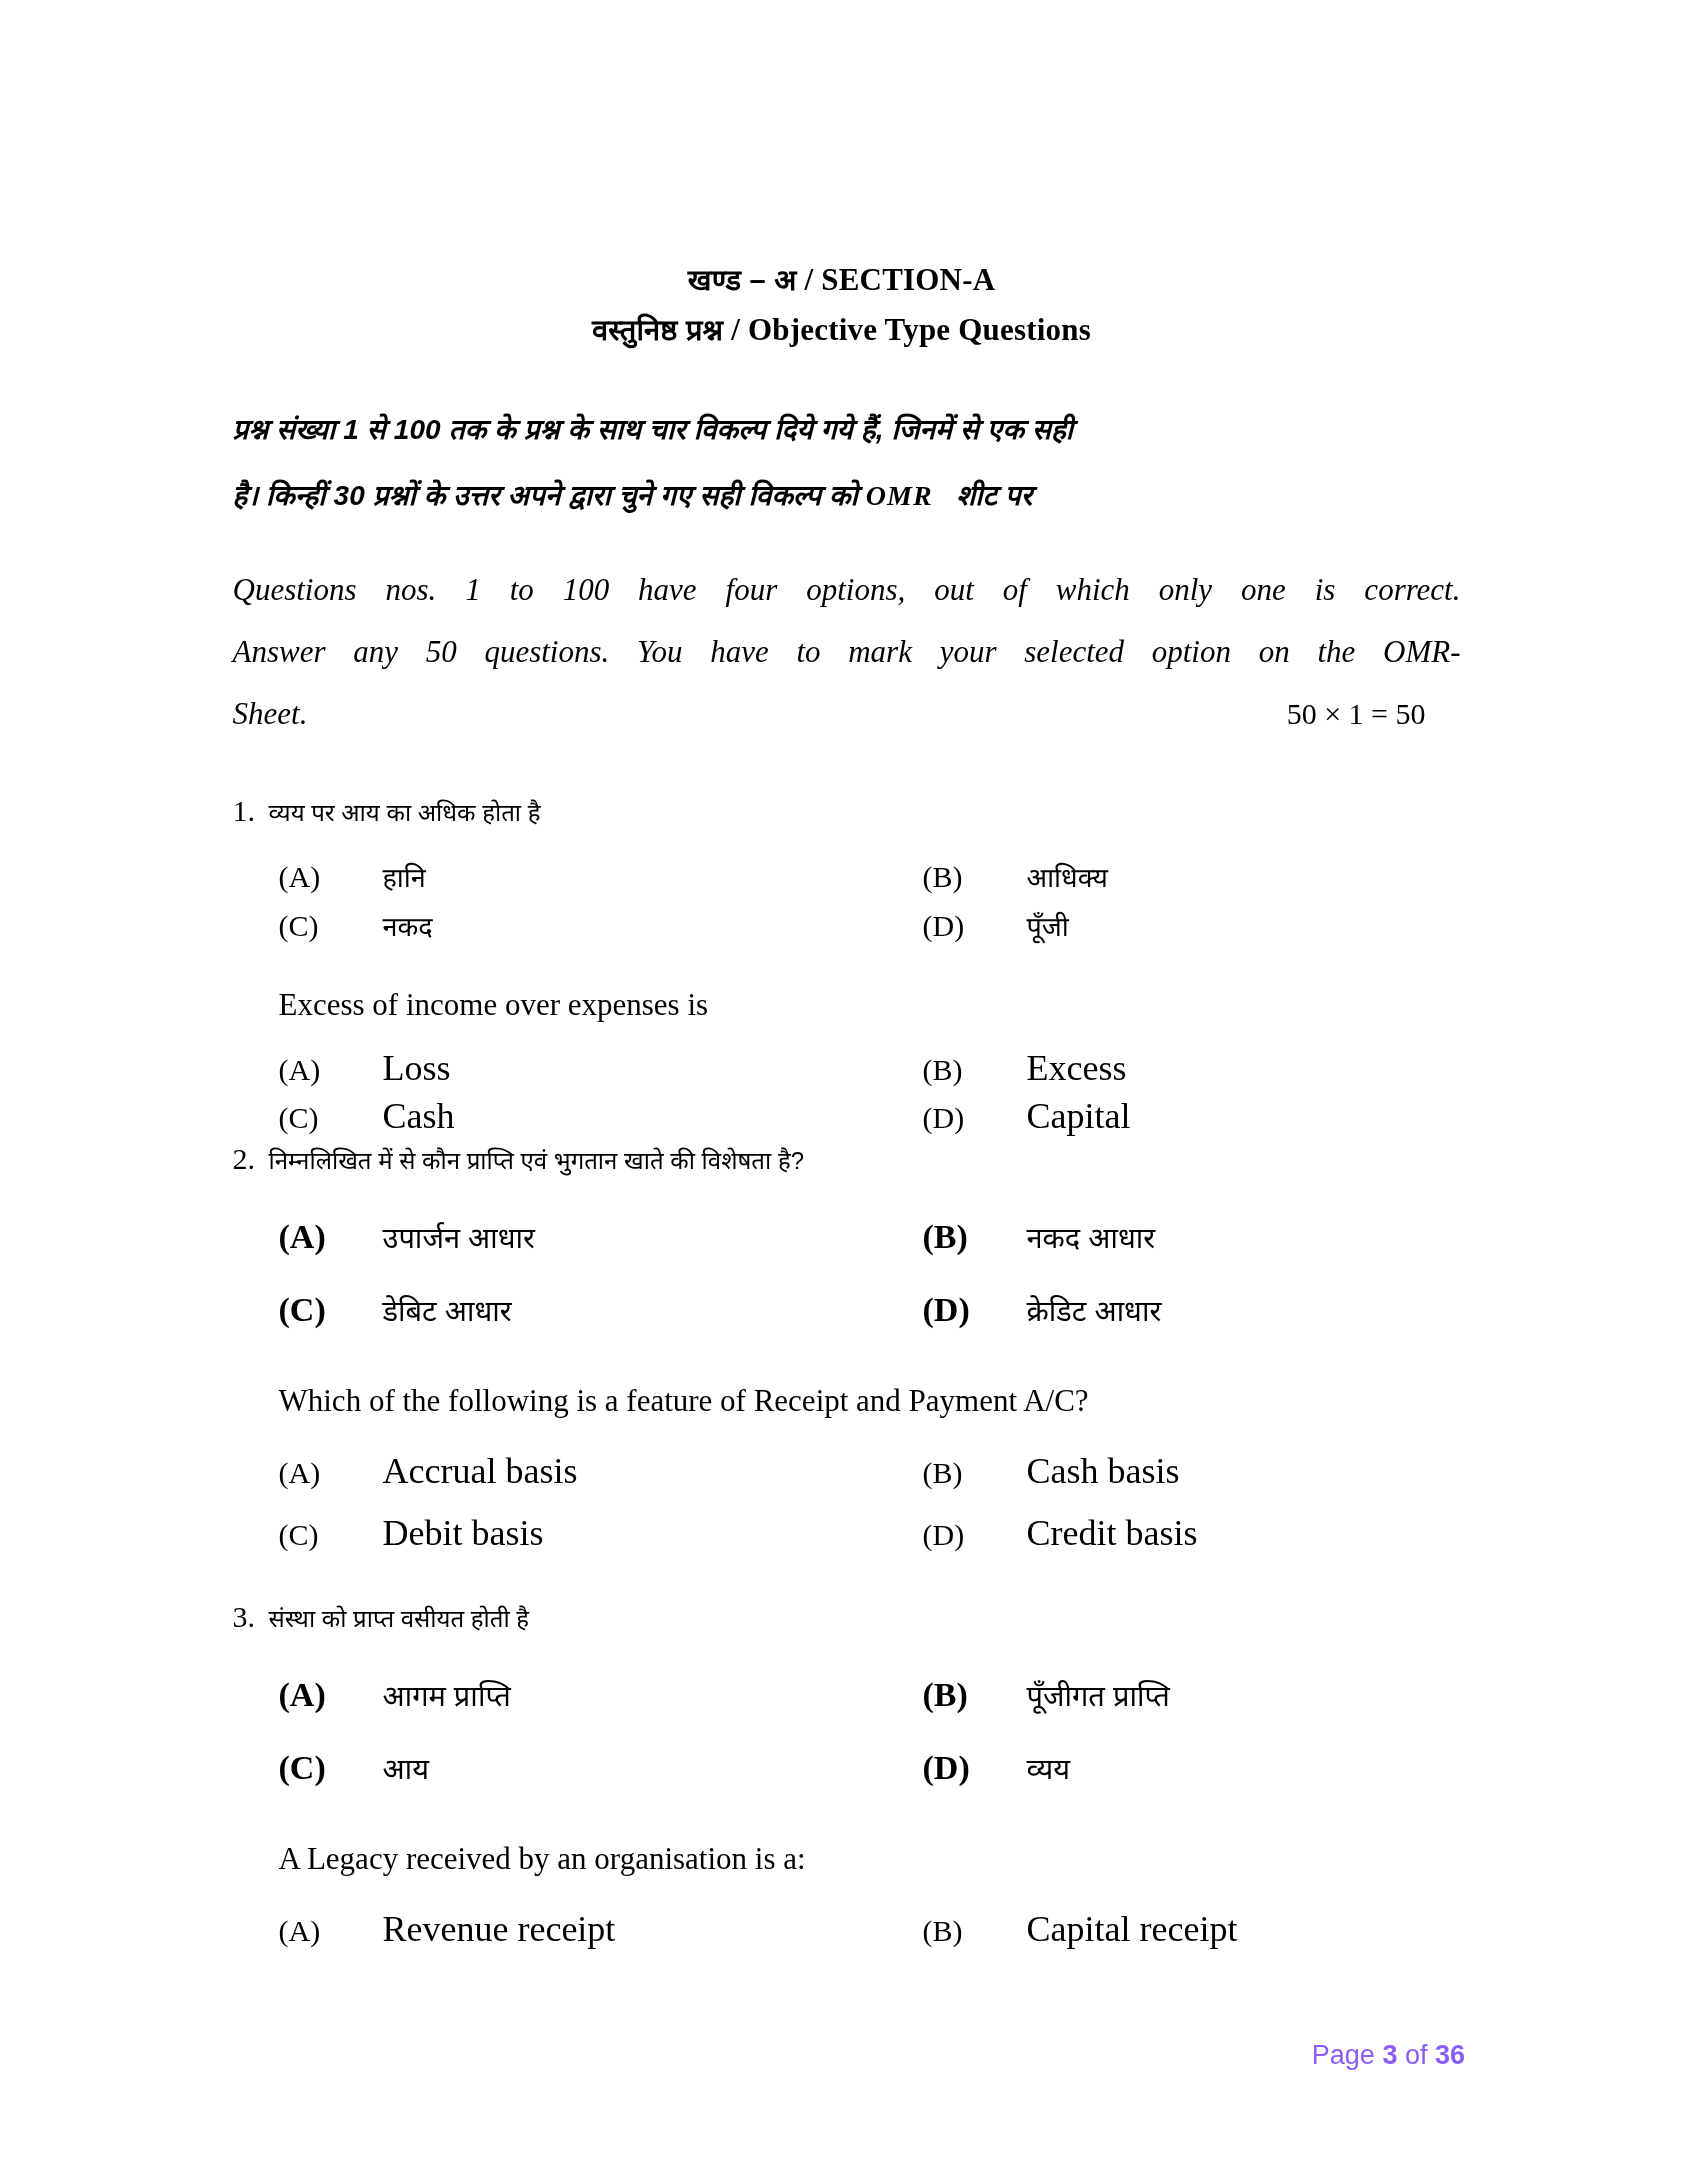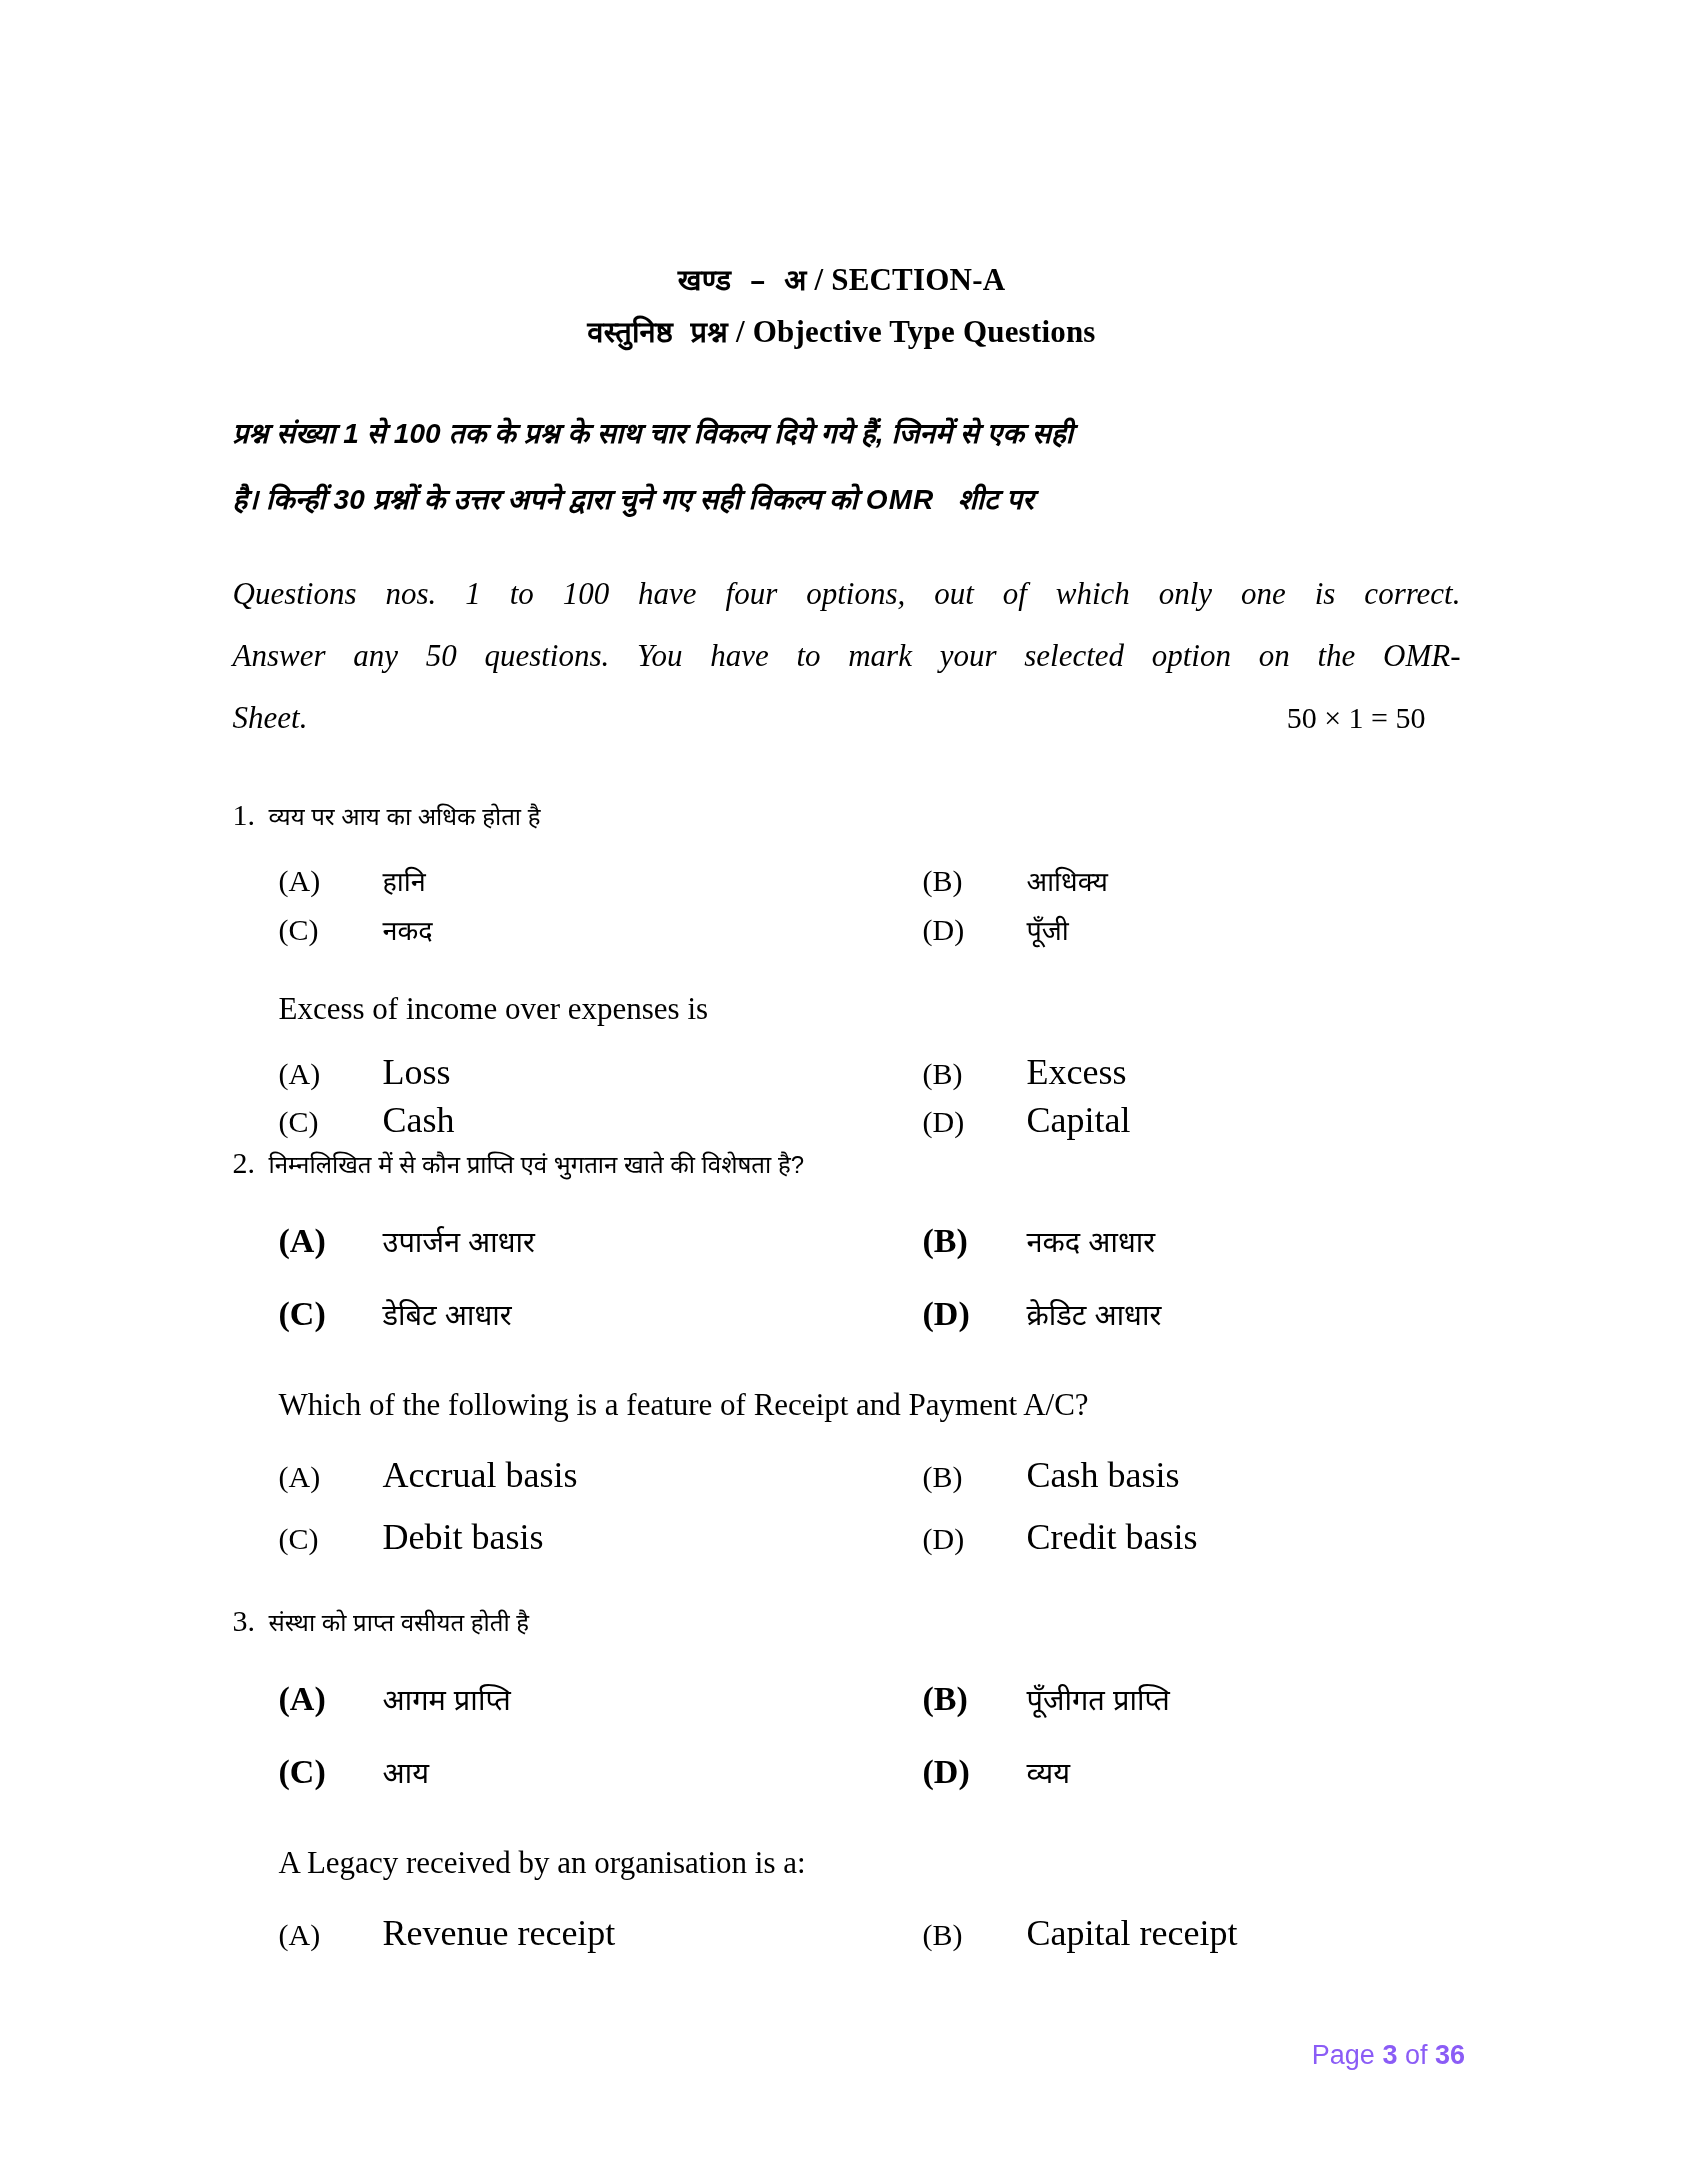--- a/index.html
+++ b/index.html
@@ -29,21 +29,21 @@
     margin-top: 255px;
     text-align: center;
   }
   .section-head .line {
     font-weight: bold;
     font-size: 31px;
     line-height: 49px;
     letter-spacing: 0.2px;
   }
   .section-head .line .hi {
-    font-family: Liberation Mono, monospace;
+    font-family: Liberation Sans, sans-serif;
     font-weight: bold;
     font-size: 29px;
   }
 
   
   .instructions {
     margin: 0 auto;
     width: 1238px;
     padding-left: 10px;
     box-sizing: border-box;
@@ -57,21 +57,21 @@
     font-size: 28px;
     line-height: 66px;
     letter-spacing: 0.1px;
     white-space: nowrap;
   }
   .instr-hi .tail {
     display: inline-block;
     min-width: 465px;
   }
   .instr-hi .omr {
-    font-family: Liberation Sans, sans-serif;
+    font-family: Liberation Serif, serif;
     font-style: italic;
     font-weight: bold;
     letter-spacing: 1px;
   }
   .marks-bold {
     font-family: "Liberation Serif", "DejaVu Serif", serif;
     font-style: normal;
     font-weight: bold;
     font-size: 32px;
   }

